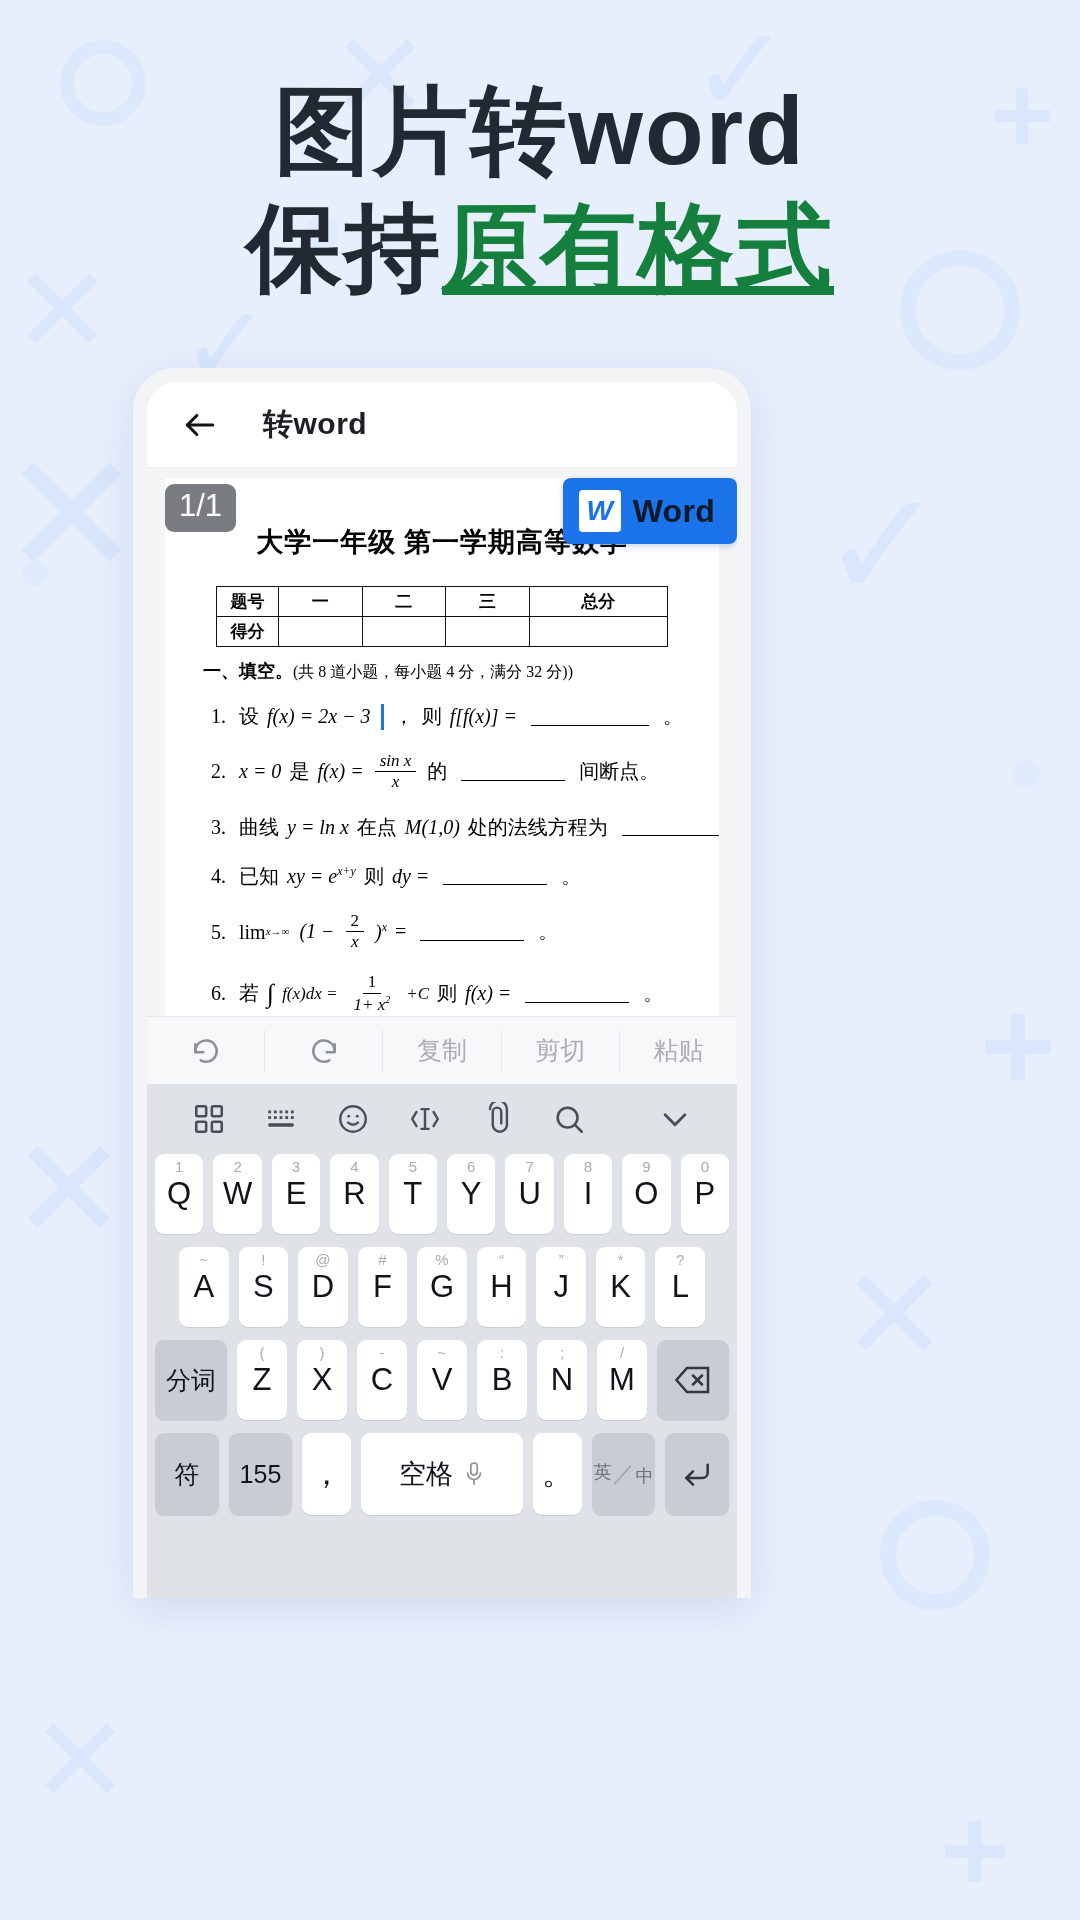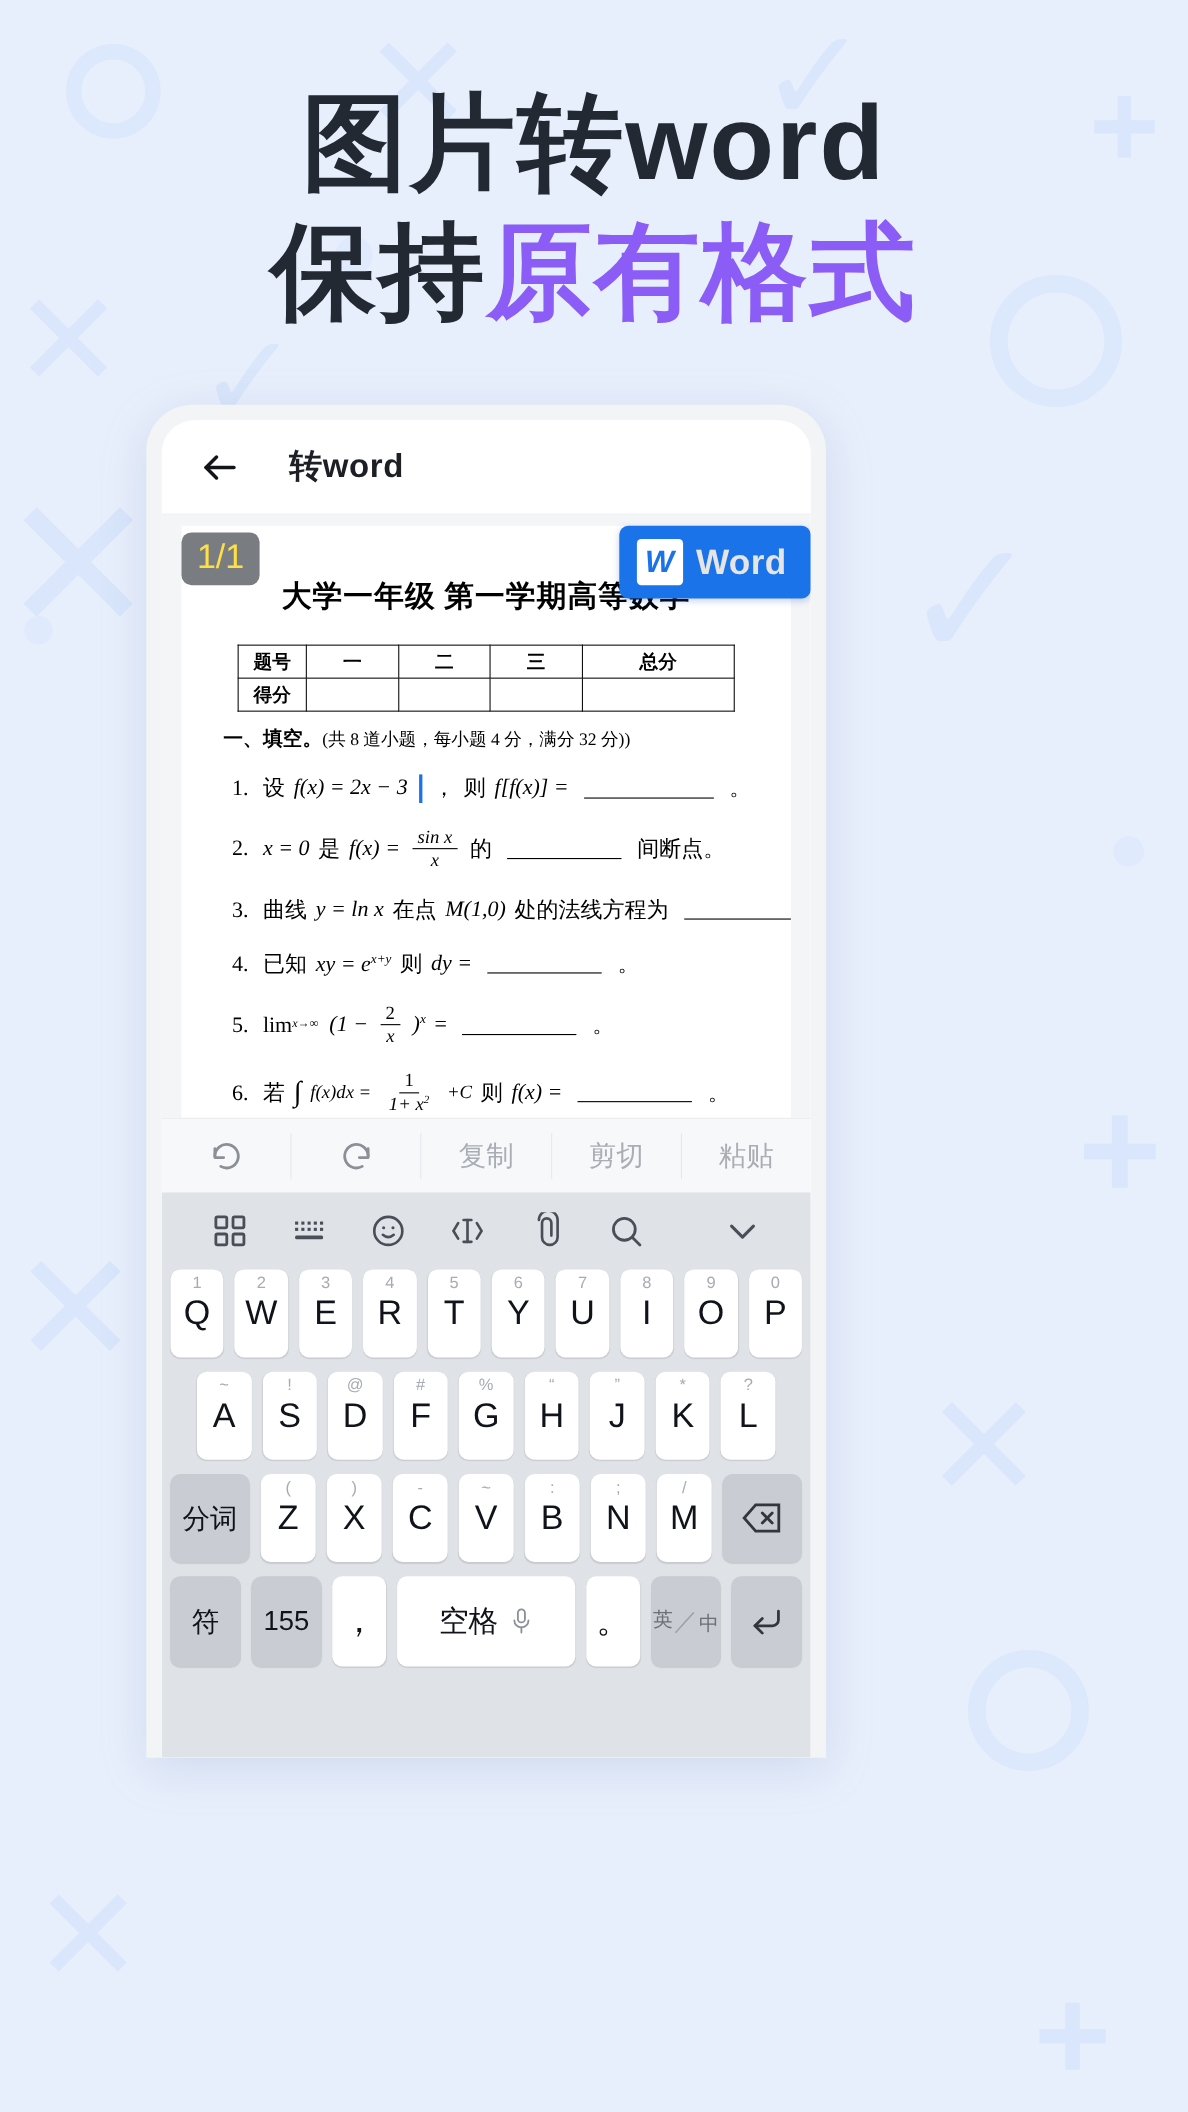--- a/index.html
+++ b/index.html
@@ -48,21 +48,21 @@
     z-index: 3;
   }
   .hl-line {
     font-size: 96px;
     font-weight: 700;
     letter-spacing: 2px;
     color: #222933;
     line-height: 1.22;
     white-space: nowrap;
   }
-  .hl-accent { color: #8b5cf6; }
+  .hl-accent { color: #15803d; text-decoration: underline; }
 
   
   #phone {
     position: absolute;
     left: 133px;
     top: 368px;
     width: 618px;
     height: 1230px;
     background: #f3f4f6;
     border-radius: 42px 42px 0 0;
@@ -106,21 +106,21 @@
     flex: 0 0 auto;
     height: 548px;
     background: #f4f5f7;
     padding: 10px 0 0 0;
   }
   #page-badge {
     position: absolute;
     left: 18px;
     top: 16px;
     background: rgba(110,113,118,.92);
-    color: #fde047;
+    color: #ffffff;
     font-size: 31px;
     font-weight: 400;
     padding: 6px 14px 9px 14px;
     border-radius: 9px;
     z-index: 6;
     line-height: 1.05;
   }
   #word-button {
     position: absolute;
     right: 0px;
@@ -144,21 +144,21 @@
     flex: 0 0 auto;
   }
   #word-icon-box span {
     color: #1a73e8;
     font-size: 28px;
     font-weight: 700;
     font-style: italic;
     line-height: 1;
   }
   #word-label {
-    color: #e5e5e5;
+    color: #0f172a;
     font-size: 32px;
     font-weight: 600;
     letter-spacing: .3px;
   }
 
   #doc-page {
     position: absolute;
     left: 18px;
     right: 18px;
     top: 10px;

